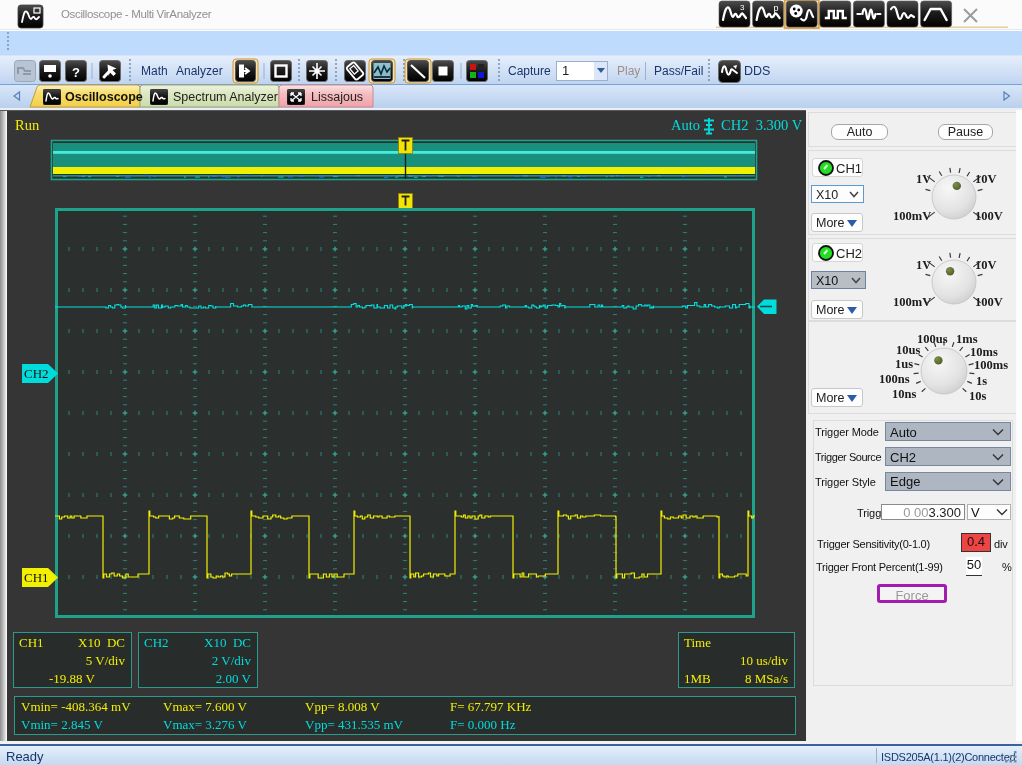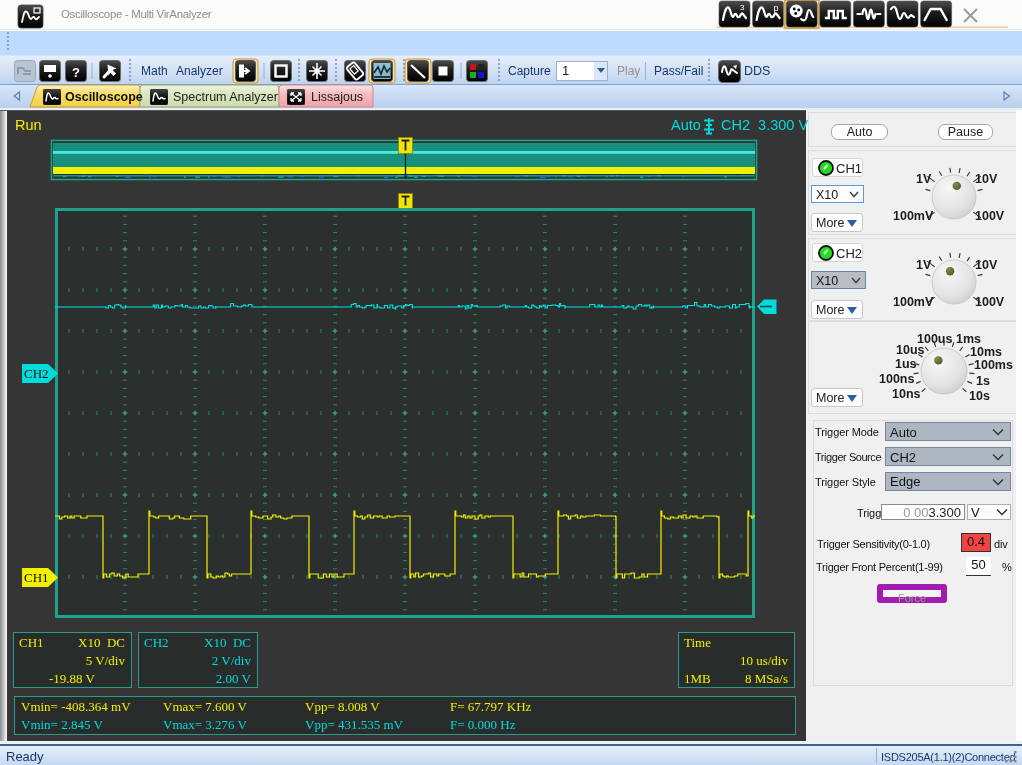--- a/index.html
+++ b/index.html
@@ -1,18 +1,18 @@
 <!DOCTYPE html>
 <html><head><meta charset="utf-8"><title>Oscilloscope - Multi VirAnalyzer</title>
 <style>
 * { margin:0; padding:0; box-sizing:border-box; }
 html,body { width:1022px; height:765px; overflow:hidden; font-family:"Liberation Sans",sans-serif; background:#fff; }
 #win { position:relative; width:1022px; height:765px; }
 .abs { position:absolute; white-space:nowrap; }
-.serif { font-family:Liberation Sans, sans-serif; }
+.serif { font-family:Liberation Serif, serif; }
 .ytx { color:#f2ef00; }
 .ctx { color:#00dcdc; }
 .klb { font-size:12.5px; font-weight:bold; color:#1c1c1c; }
 .plb { font-size:11px; color:#111; letter-spacing:-0.1px; }
 .navy { color:#17366e; }
 .scopebox { position:absolute; border:1px solid #2a9a8a; background:#282d2b; font-family:"Liberation Serif",serif; font-size:13px; line-height:18px; }
 </style></head>
 <body>
 <div id="win">
 
@@ -500,23 +500,23 @@
 <div class="abs" style="left:881px;top:504px;width:84px;height:16px;background:#fff;border:1px solid #8a8a8a;text-align:right;font-size:13px;color:#222;padding-right:3px"><span style="color:#999">0 00</span>3.300</div>
 <div class="abs" style="left:967px;top:504px;width:44px;height:16px;background:#fdfdfd;border:1px solid #b0b0b0"></div>
 <div class="abs" style="left:971px;top:505px;font-size:13px;color:#111">V</div>
 <svg class="abs" width="12" height="8" viewBox="0 0 12 8" style="left:996px;top:508px">
       <path d="M1 1.5 L6 6.5 L11 1.5" stroke="#333" stroke-width="1.4" fill="none"></path>
     </svg>
 <div class="abs plb" style="left:817px;top:538px;letter-spacing:-0.25px">Trigger Sensitivity(0-1.0)</div>
 <div class="abs" style="left:961px;top:533px;width:30px;height:19px;background:#ef4444;border:1px solid #333;text-align:center;font-size:13px;color:#111">0.4</div>
 <div class="abs plb" style="left:994px;top:538px">div</div>
 <div class="abs plb" style="left:816px;top:561px;letter-spacing:-0.25px">Trigger Front Percent(1-99)</div>
-<div class="abs" style="left:966px;top:557px;width:25px;height:19px;background:#fff;border-bottom:1.5px solid #333;text-align:center;font-size:13px;color:#111">50</div>
+<div class="abs" style="left:966px;top:557px;width:16px;height:19px;background:#fff;border-bottom:1.5px solid #333;text-align:center;font-size:13px;color:#111">50</div>
 <div class="abs plb" style="left:1002px;top:561px">%</div>
-<div class="abs" style="left:877px;top:584px;width:70px;height:19px;background:#f4f4f4;border:6px solid #a21caf;border-radius:3px;text-align:center;font-size:11px;line-height:17px;color:#9a9a9a">Force</div>
+<div class="abs" style="left:877px;top:584px;width:70px;height:19px;background:#f4f4f4;border:3px solid #a21caf;border-radius:3px;text-align:center;font-size:13px;line-height:17px;color:#9a9a9a">Force</div>
 
 <div class="abs" style="left:0;top:744px;width:1022px;height:2px;background:#3a62a0"></div>
 <div class="abs" style="left:0;top:746px;width:1022px;height:19px;background:linear-gradient(#e6effb,#c4d9f1)"></div>
 <div class="abs navy" style="left:6px;top:749px;font-size:13px">Ready</div>
 <div class="abs" style="left:876px;top:748px;width:1px;height:15px;background:#9ab0cc"></div>
 <div class="abs navy" style="left:881px;top:751px;font-size:11px;letter-spacing:-0.25px;white-space:nowrap">ISDS205A(1.1)(2)Connected</div>
 <svg class="abs" width="14" height="14" viewBox="0 0 14 14" style="left:1004px;top:750px">
       <g fill="#7a8aa0">
         <rect x="10" y="10" width="2.5" height="2.5"></rect>
         <rect x="10" y="5.5" width="2.5" height="2.5"></rect>

